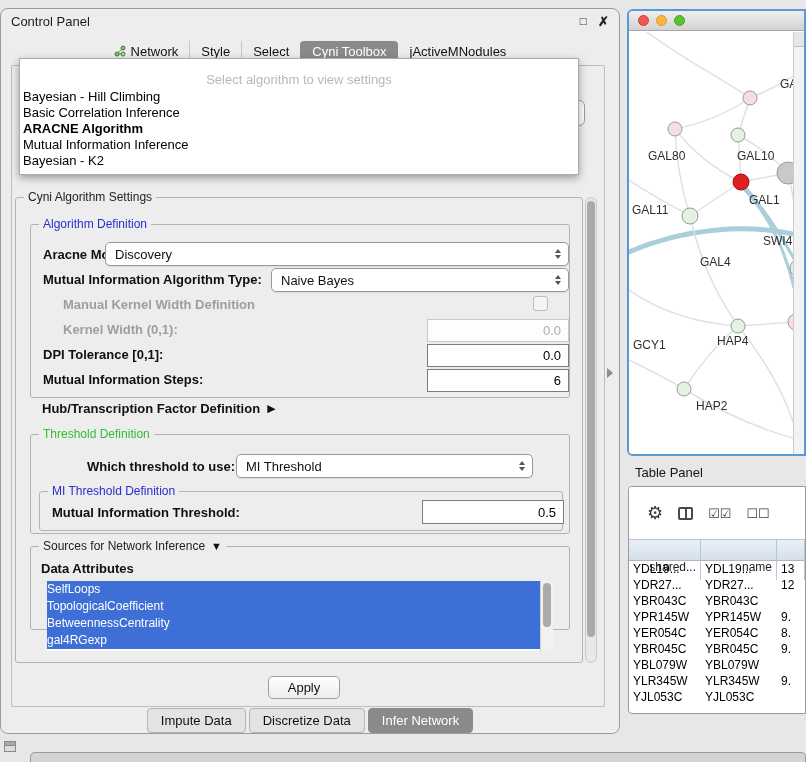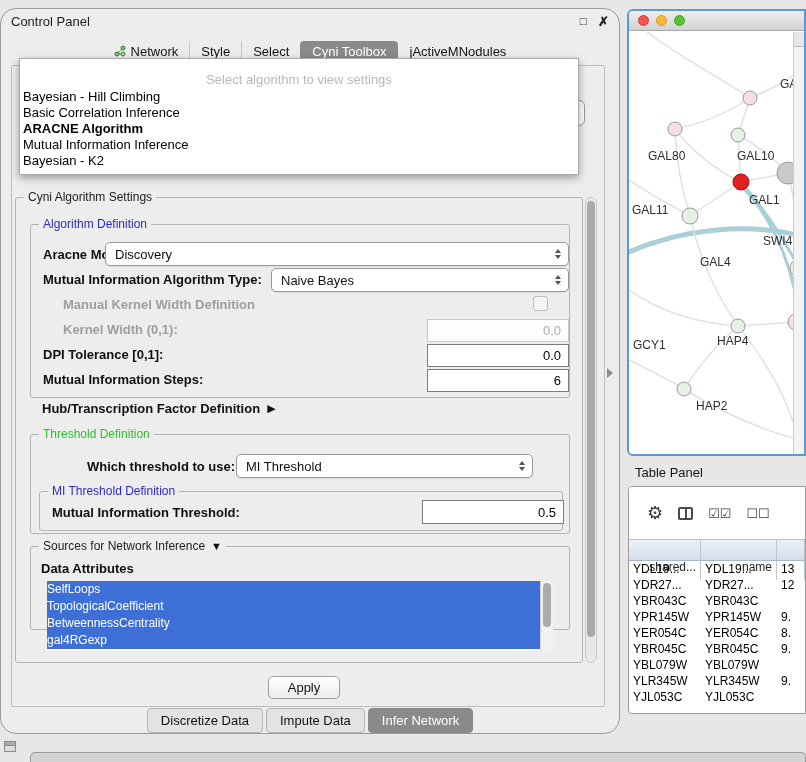--- a/index.html
+++ b/index.html
@@ -1,20 +1,20 @@
 <!DOCTYPE html>
 <html><head>
 <meta charset="utf-8">
 <style>
   * { margin:0; padding:0; box-sizing:border-box; }
   body { font-family:"Liberation Sans", sans-serif; }
   .screen { position:relative; width:806px; height:762px; background:#e7e7e7; overflow:hidden; font-size:13px; color:#111; }
 
   
-  .control-panel { position:absolute; left:0; top:8px; width:620px; height:726px; background:#ededed; border:1px solid #9b9b9b; border-radius:16px; }
+  .control-panel { position:absolute; left:0; top:8px; width:620px; height:726px; background:#ededed; border:1px solid #9b9b9b; border-radius:8px; }
   .cp-titlebar { position:absolute; left:0; top:0; right:0; height:24px; display:flex; align-items:center; padding:0 10px; }
   .cp-title { font-size:13px; color:#1c1c1c; }
   .cp-spacer { flex:1; }
   .cp-float { color:#444; font-size:12px; margin-right:11px; cursor:default; }
   .cp-close { color:#222; font-size:13px; font-weight:bold; cursor:default; }
   .cp-tabbar { position:absolute; top:30px; left:0; right:0; height:24px; display:flex; justify-content:center; align-items:center; }
   .cp-tab { display:flex; align-items:center; gap:5px; padding:4px 11px; font-size:13px; color:#111; border-left:1px solid #c6c6c6; line-height:1; white-space:nowrap; }
   .cp-tab:first-child { border-left:none; }
   .cp-tab.selected { background:#8a8a8a; color:#fff; border-radius:4px; border-left-color:transparent; }
   .cp-tab.selected + .cp-tab { border-left-color:transparent; }
@@ -242,22 +242,22 @@
       </div>
     </div>
 
     <div class="settings-scroll">
       <div class="settings-thumb"></div>
     </div>
 
     <div class="apply-btn">Apply</div>
 
     <div class="bottom-tabbar">
+      <div class="bottom-tab">Impute Data</div>
       <div class="bottom-tab">Discretize Data</div>
-      <div class="bottom-tab">Impute Data</div>
       <div class="bottom-tab selected">Infer Network</div>
     </div>
   </div>
 
   <div class="splitter-arrow"></div>
 
   <div class="net-window">
     <div class="net-titlebar">
       <span class="light red"></span>
       <span class="light yellow"></span>

